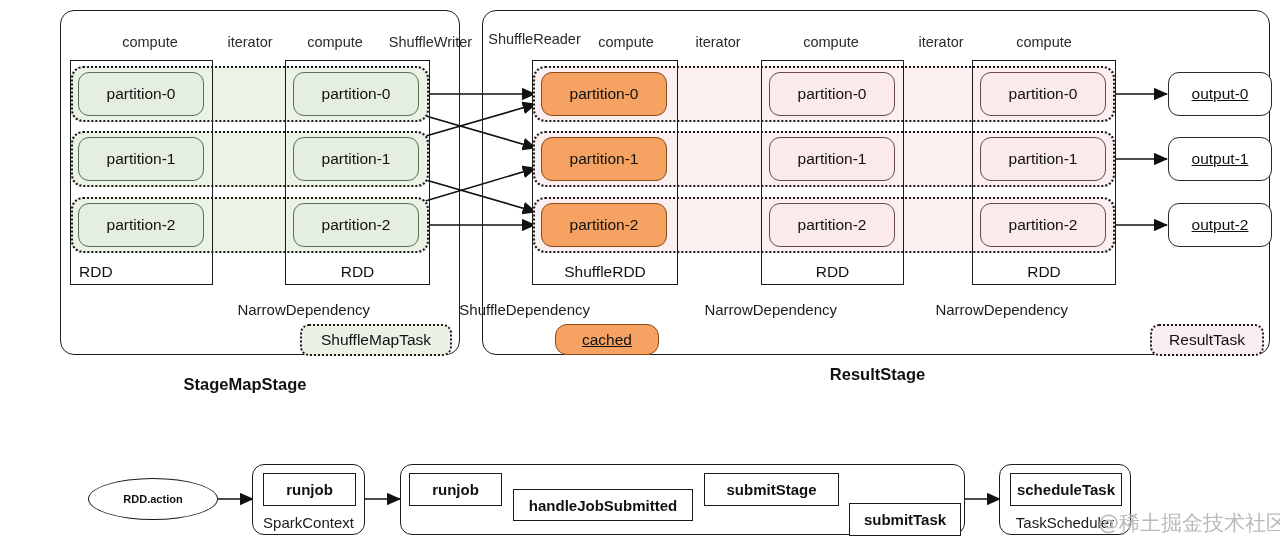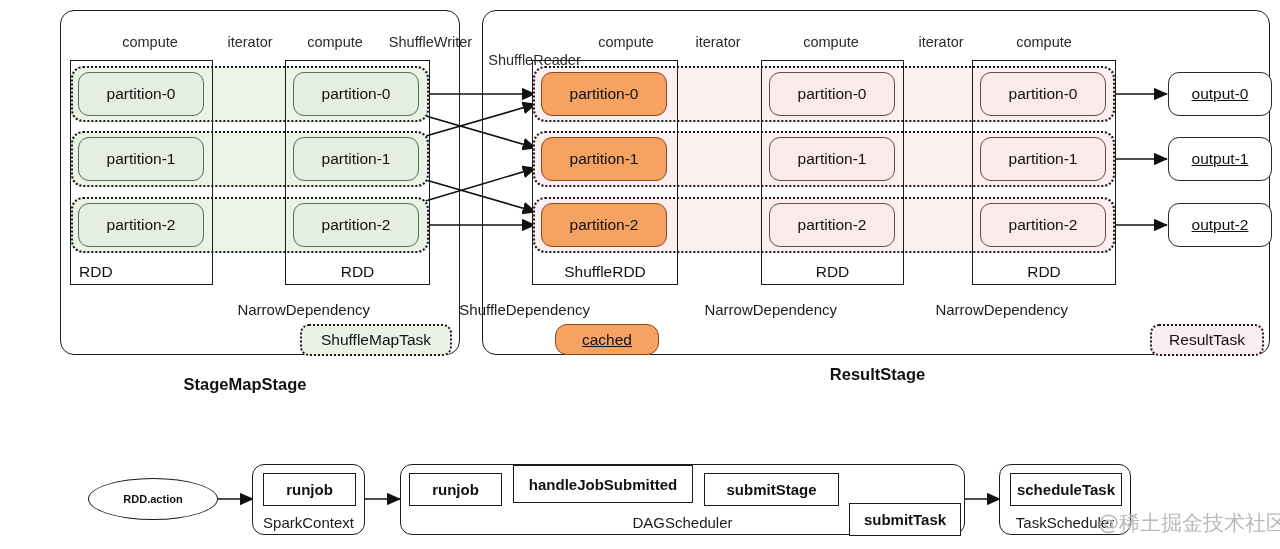--- a/index.html
+++ b/index.html
@@ -100,21 +100,21 @@
       <line x1="217" y1="499" x2="253" y2="499"></line>
       <line x1="363" y1="499" x2="400" y2="499"></line>
       <line x1="964" y1="499" x2="1000" y2="499"></line>
     </g>
   </svg>
 
   <div class="abs oplabel" style="left:95px;top:34px;width:110px;">compute</div>
   <div class="abs oplabel" style="left:200px;top:34px;width:100px;">iterator</div>
   <div class="abs oplabel" style="left:285px;top:34px;width:100px;">compute</div>
   <div class="abs oplabel" style="left:378px;top:34px;width:105px;">ShuffleWriter</div>
-  <div class="abs oplabel" style="left:482px;top:52px;width:105px;">ShuffleReader</div>
+  <div class="abs oplabel" style="left:482px;top:31px;width:105px;">ShuffleReader</div>
   <div class="abs oplabel" style="left:585px;top:34px;width:82px;">compute</div>
   <div class="abs oplabel" style="left:672px;top:34px;width:92px;">iterator</div>
   <div class="abs oplabel" style="left:782px;top:34px;width:98px;">compute</div>
   <div class="abs oplabel" style="left:896px;top:34px;width:90px;">iterator</div>
   <div class="abs oplabel" style="left:995px;top:34px;width:98px;">compute</div>
 
   <div class="abs stage-frame" style="left:60px;top:10px;width:400px;height:345px;"></div>
   <div class="abs stage-frame" style="left:482px;top:10px;width:788px;height:345px;"></div>
 
   <div class="abs lane green" style="left:71px;top:66px;width:358px;height:56px;"></div>
@@ -179,24 +179,23 @@
 
   <div class="abs ellipse" style="left:88px;top:478px;width:130px;height:42px;">RDD.action</div>
 
   <div class="abs round-box" style="left:252px;top:464px;width:113px;height:71px;">
     <div class="abs inner-box" style="left:10px;top:8px;width:93px;height:33px;">runjob</div>
     <span class="comp-label">SparkContext</span>
   </div>
 
   <div class="abs round-box" style="left:400px;top:464px;width:565px;height:71px;">
     <div class="abs inner-box" style="left:8px;top:8px;width:93px;height:33px;">runjob</div>
-    <div class="abs inner-box" style="left:112px;top:0;width:180px;height:38px;">handleJobSubmitted</div>
+    <div class="abs inner-box" style="left:112px;top:24px;width:180px;height:32px;">handleJobSubmitted</div>
     <div class="abs inner-box" style="left:303px;top:8px;width:135px;height:33px;">submitStage</div>
     <div class="abs inner-box" style="left:448px;top:8px;width:112px;height:33px;margin-top:30px;">submitTask</div>
-    <span class="comp-label">DAGScheduler</span>
   </div>
 
   <div class="abs round-box" style="left:999px;top:464px;width:132px;height:71px;">
     <div class="abs inner-box" style="left:10px;top:8px;width:112px;height:33px;">scheduleTask</div>
     <span class="comp-label">TaskScheduler</span>
   </div>
 
   <div class="watermark" style="left:1098px;top:509px;">@稀土掘金技术社区</div>
 
 </div>

